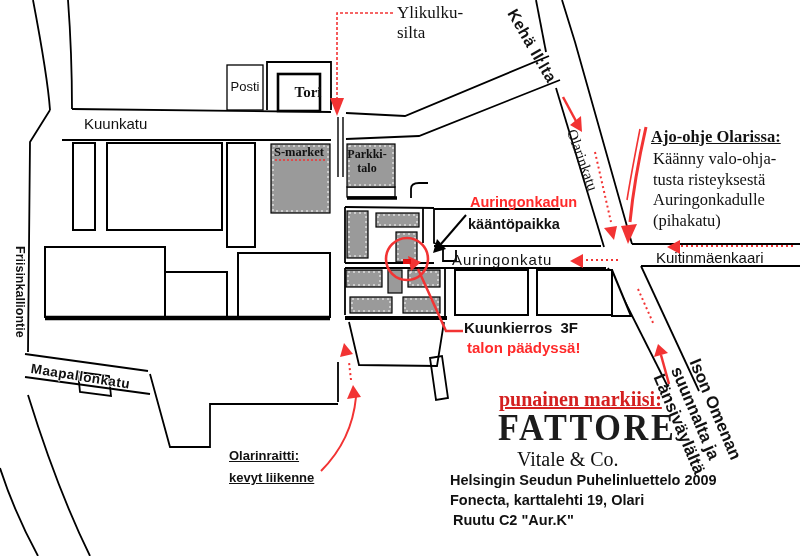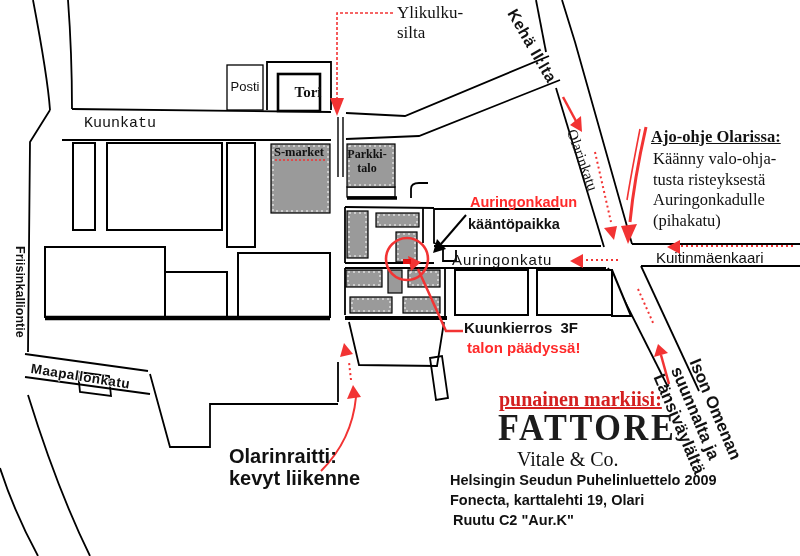--- a/index.html
+++ b/index.html
@@ -161,21 +161,21 @@
     <circle cx="407" cy="259" r="21" fill="none" stroke="#f23333" stroke-width="2.6"></circle>
     <rect x="403" y="259" width="8" height="5" fill="#e01010"></rect>
   </g>
 
   <g stroke="#000" fill="#000">
     <path d="M466,215 L441,244" fill="none" stroke-width="2"></path>
     <path d="M433,253 L446,249 L437,239 Z" stroke="none"></path>
   </g>
 </svg>
 
-  <div class="lbl sans" style="left:84px;top:116px;font-size:15px;font-family:Liberation Mono, monospace;">Kuunkatu</div>
+  <div class="lbl sans" style="left:84px;top:116px;font-size:15px;">Kuunkatu</div>
 
   <div class="lbl sans b rot" style="left:26px;top:246px;font-size:12.5px;transform:rotate(90deg);">Friisinkalliontie</div>
 
   <div class="lbl sans b rot halo" style="left:32px;top:362px;font-size:13.5px;letter-spacing:.5px;transform:rotate(9deg);">Maapallonkatu</div>
 
   <div class="lbl sans boxc" style="left:227px;top:65px;width:36px;height:45px;font-size:13px;">Posti</div>
 
   <div class="lbl serif b boxc" style="left:278px;top:74px;width:60px;height:37px;font-size:15px;">Tori</div>
 
   <div class="lbl serif b" style="left:274px;top:146px;font-size:12.5px;">S-market</div>
@@ -206,21 +206,21 @@
 
   <div class="lbl sans" style="left:452px;top:252px;font-size:15px;letter-spacing:1px;">Auringonkatu</div>
 
   <div class="lbl comic red" style="left:470px;top:195px;font-size:14.5px;">Auringonkadun</div>
   <div class="lbl comic" style="left:468px;top:217px;font-size:14.5px;">kääntöpaikka</div>
 
 
   <div class="lbl comic" style="left:464px;top:320px;font-size:15px;word-spacing:4px;">Kuunkierros 3F</div>
   <div class="lbl comic red" style="left:467px;top:340px;font-size:15px;">talon päädyssä!</div>
 
-  <div class="lbl comic" style="left:229px;top:445px;font-size:20px;line-height:22px;">
+  <div class="lbl comic" style="left:229px;top:445px;font-size:13px;line-height:22px;text-decoration:underline;">
     <div>Olarinraitti:</div>
     <div>kevyt liikenne</div>
   </div>
 
   <div class="lbl serif b u" style="left:499px;top:388px;font-size:20px;color:#d42020;">punainen markiisi:</div>
 
   <div class="lbl serif b rot" style="left:498px;top:407px;font-size:38px;letter-spacing:3px;color:#1c1c1c;transform:scaleX(0.9);">FATTORE</div>
   <div class="lbl serif" style="left:517px;top:448px;font-size:20px;">Vitale &amp; Co.</div>
 
   <div class="lbl comic" style="left:450px;top:470px;font-size:14.5px;line-height:20px;">

